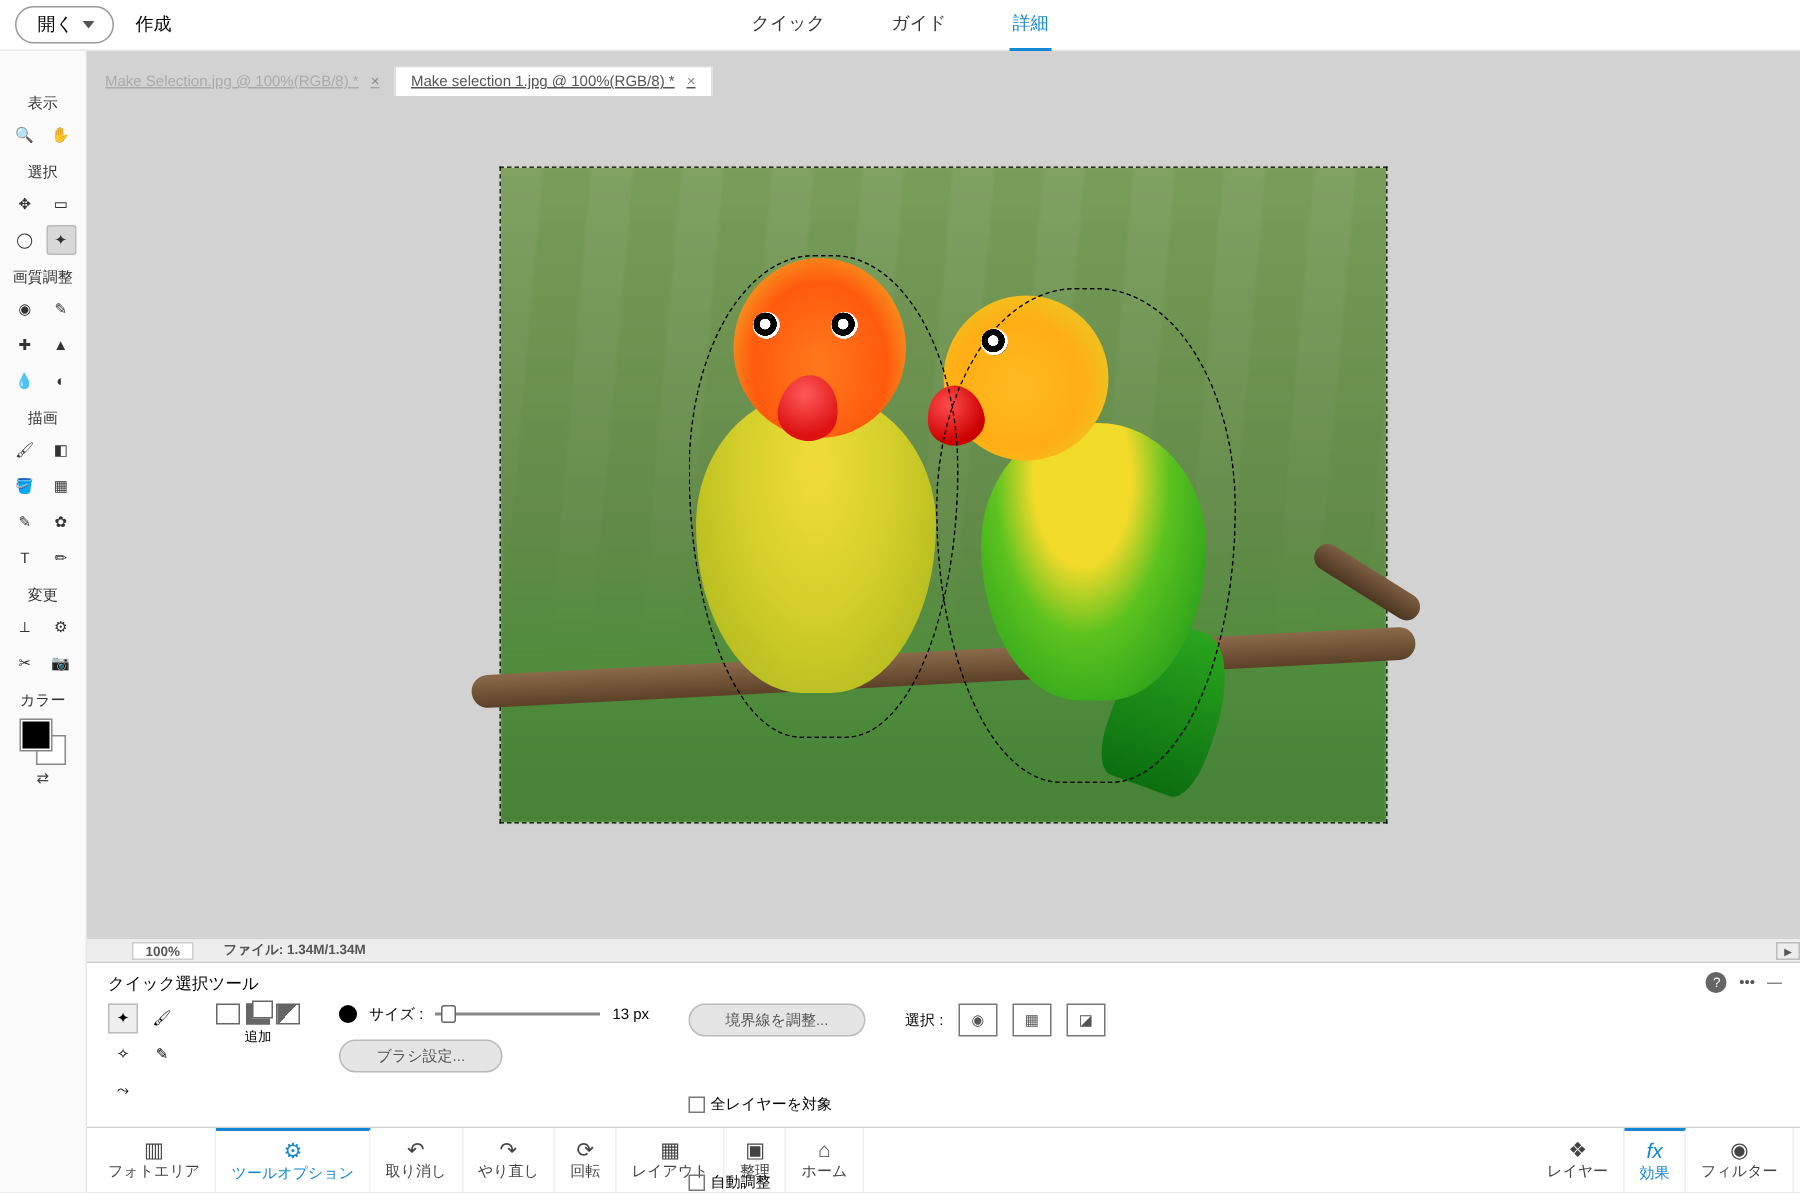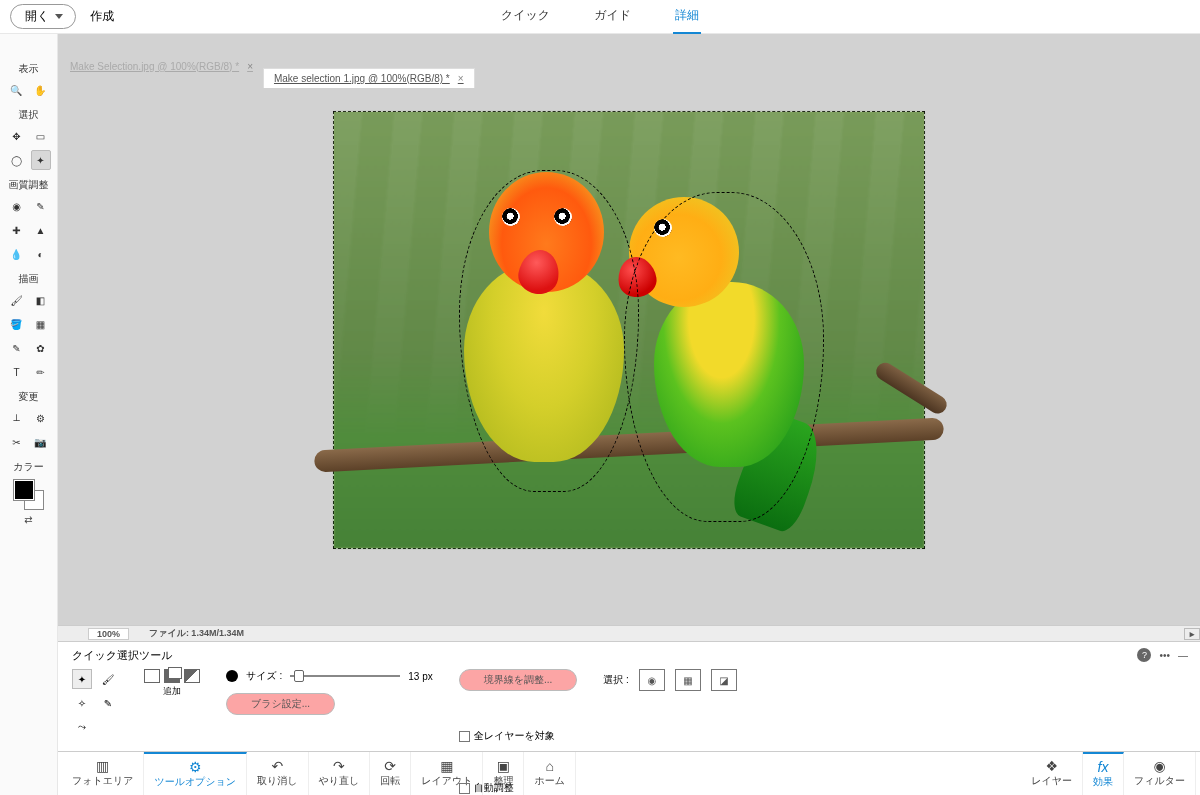--- a/index.html
+++ b/index.html
@@ -10,21 +10,21 @@
 .open-btn { border: 1px solid #999; border-radius: 14px; padding: 3px 12px 3px 14px; font-size: 12px; display: flex; align-items: center; gap: 6px; cursor: pointer; }
 .open-btn .caret { width: 0; height: 0; border-left: 4px solid transparent; border-right: 4px solid transparent; border-top: 5px solid #555; }
 .create-btn { font-size: 12px; display: flex; align-items: center; gap: 6px; cursor: pointer; }
 .mode-tabs { position: absolute; left: 50%; transform: translateX(-50%); display: flex; gap: 40px; font-size: 12px; }
 .mode-tabs span { cursor: pointer; padding: 8px 2px; color: #333; }
 .mode-tabs span.active { color: #1487d4; border-bottom: 2px solid #1487d4; }
 
 
 .doctabs { position: absolute; left: 60px; top: 44px; display: flex; font-size: 10px; color: #555; z-index: 2; }
 .doctab { padding: 4px 10px; display: flex; gap: 8px; align-items: center; text-decoration: underline; }
-.doctab.active { background: #fff; border-top: 1px solid #ddd; border-left: 1px solid #ddd; border-right: 1px solid #ddd; margin-top: 24px; }
+.doctab.active { background: #fff; border-top: 1px solid #ddd; border-left: 1px solid #ddd; border-right: 1px solid #ddd; }
 .doctab.inactive { color: #aaa; }
 .doctab .x { cursor: pointer; color: #888; }
 
 
 .main { flex: 1; display: flex; min-height: 0; }
 .tools { width: 58px; background: #fafafa; border-right: 1px solid #e7e7e7; display: flex; flex-direction: column; align-items: center; padding-top: 22px; font-size: 10px; color: #444; }
 .tools .sect { margin-top: 6px; margin-bottom: 2px; font-size: 10px; color: #333; }
 .tools .row { display: flex; gap: 4px; margin: 2px 0; }
 .tools .t { width: 20px; height: 20px; display: flex; align-items: center; justify-content: center; color: #333; cursor: pointer; border-radius: 2px; }
 .tools .t.sel { background: #d8d8d8; border: 1px solid #bbb; }
@@ -82,21 +82,21 @@
 .opt-add { display: flex; flex-direction: column; align-items: center; font-size: 9px; gap: 2px; }
 .opt-add .boxes { display: flex; gap: 4px; }
 .opt-add .b { width: 16px; height: 14px; border: 1px solid #666; cursor: pointer; }
 .opt-add .b.stack { background: #666; position: relative; }
 .opt-add .b.stack::after { content: ""; position: absolute; inset: -3px -3px 3px 3px; border: 1px solid #666; background: #fff; }
 .opt-size { font-size: 10px; }
 .opt-size .row1 { display: flex; align-items: center; gap: 8px; margin-bottom: 10px; }
 .opt-size .dot { width: 12px; height: 12px; background: #000; border-radius: 50%; }
 .opt-size .track { width: 110px; height: 2px; background: #888; position: relative; }
 .opt-size .thumb { position: absolute; left: 4px; top: -5px; width: 10px; height: 12px; background: #fff; border: 1px solid #666; border-radius: 2px; }
-.opt-size .brush-btn, .refine-btn { border: 1px solid #bbb; border-radius: 12px; padding: 3px 24px; font-size: 10px; background: #fca5a5; cursor: pointer; color: #555; }
+.opt-size .brush-btn, .refine-btn { border: 1px solid #bbb; border-radius: 12px; padding: 3px 24px; font-size: 10px; background: #e5e5e5; cursor: pointer; color: #555; }
 .opt-refine { display: flex; flex-direction: column; gap: 6px; }
 .opt-check { font-size: 10px; display: flex; align-items: center; gap: 4px; margin-top: 32px; }
 .opt-check .cb { width: 11px; height: 11px; border: 1px solid #777; }
 .opt-sel { display: flex; align-items: center; gap: 10px; font-size: 10px; }
 .opt-sel .thumb-ic { width: 26px; height: 22px; border: 1px solid #777; display: flex; align-items: center; justify-content: center; cursor: pointer; color: #555; }
 .help-dots { position: absolute; right: 12px; top: 6px; display: flex; gap: 8px; align-items: center; color: #555; }
 .help-dots .q { width: 14px; height: 14px; border-radius: 50%; background: #666; color: #fff; font-size: 9px; display: flex; align-items: center; justify-content: center; }
 
 
 .bottombar { height: 44px; border-top: 1px solid #ccc; display: flex; align-items: center; font-size: 10px; color: #444; padding: 0 4px; }

